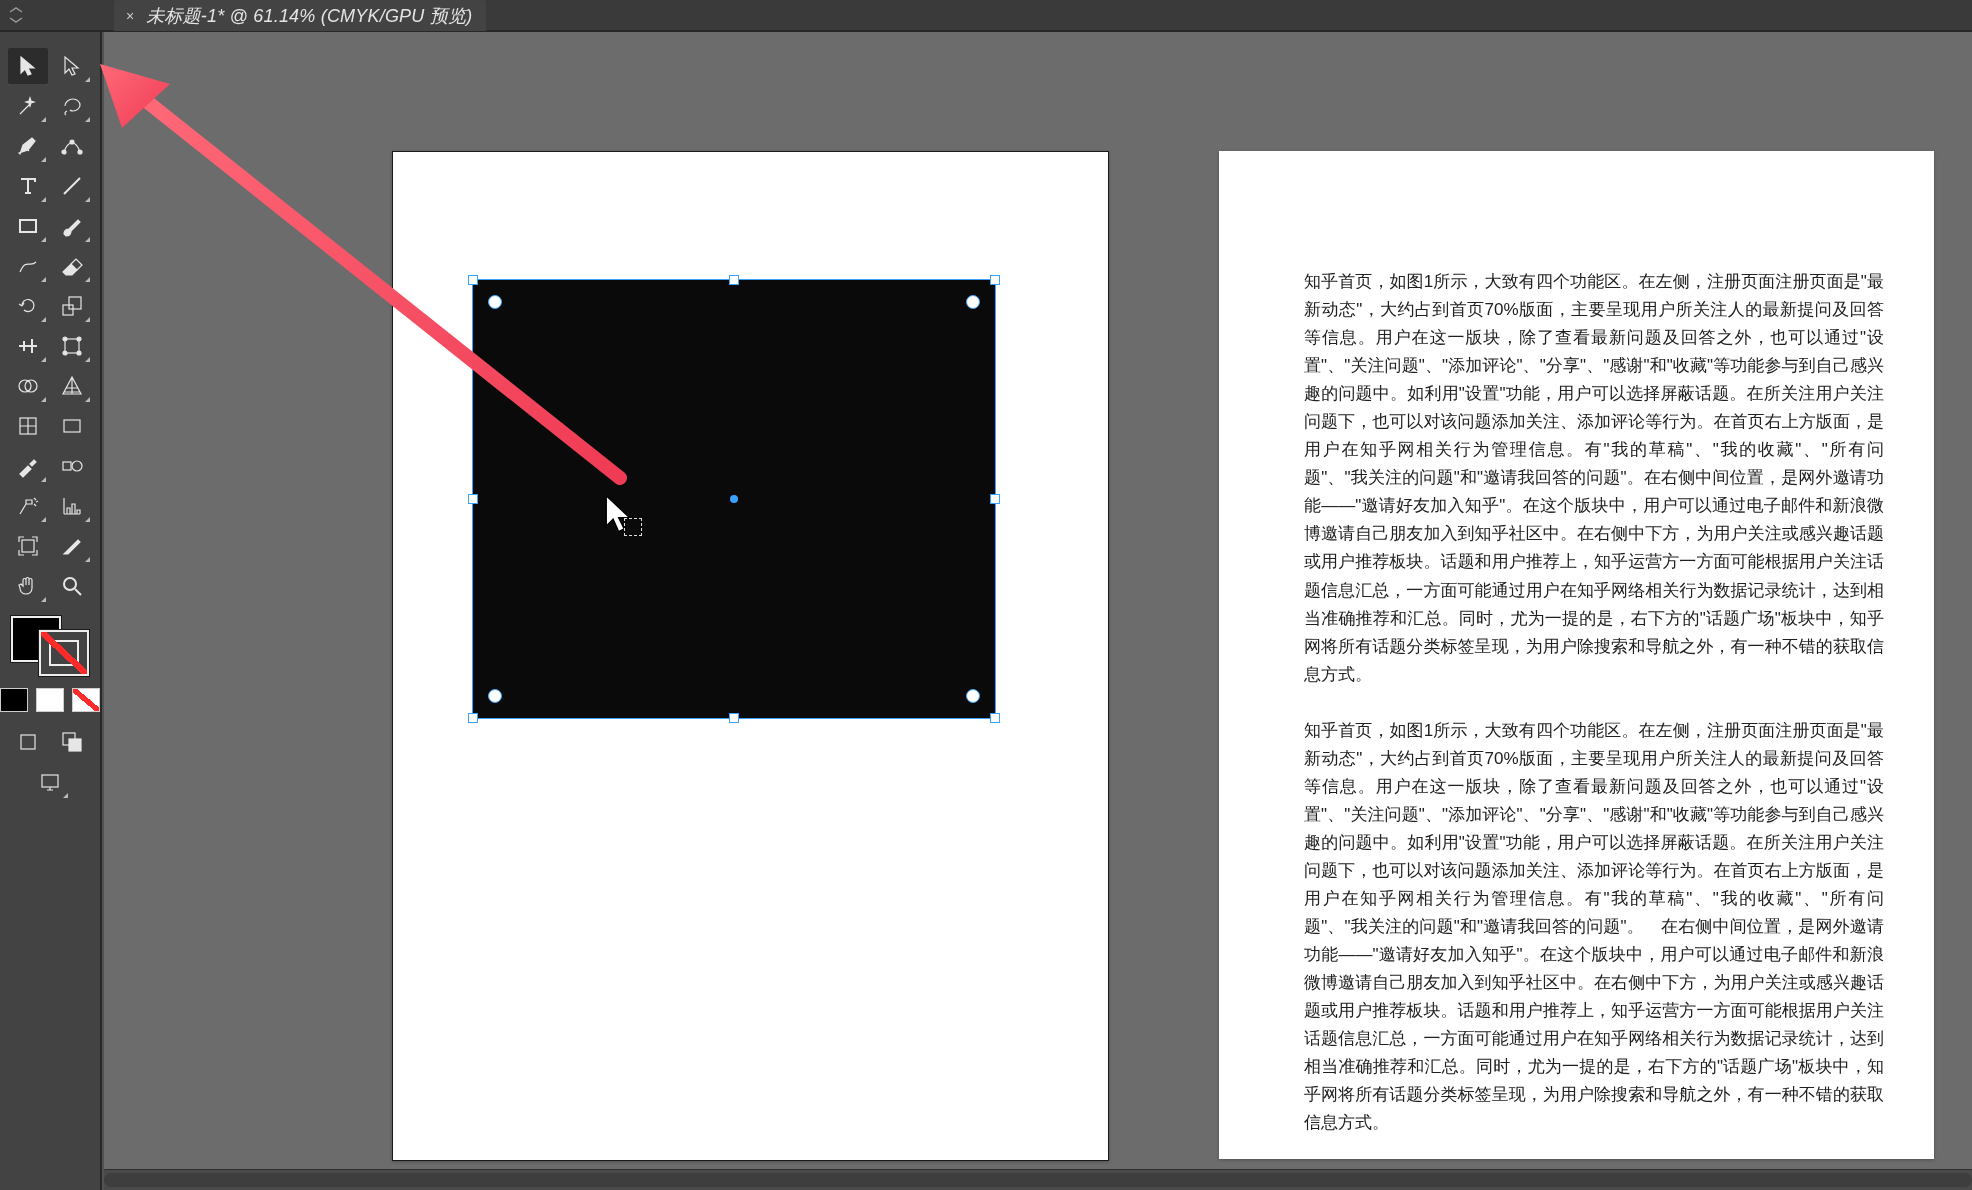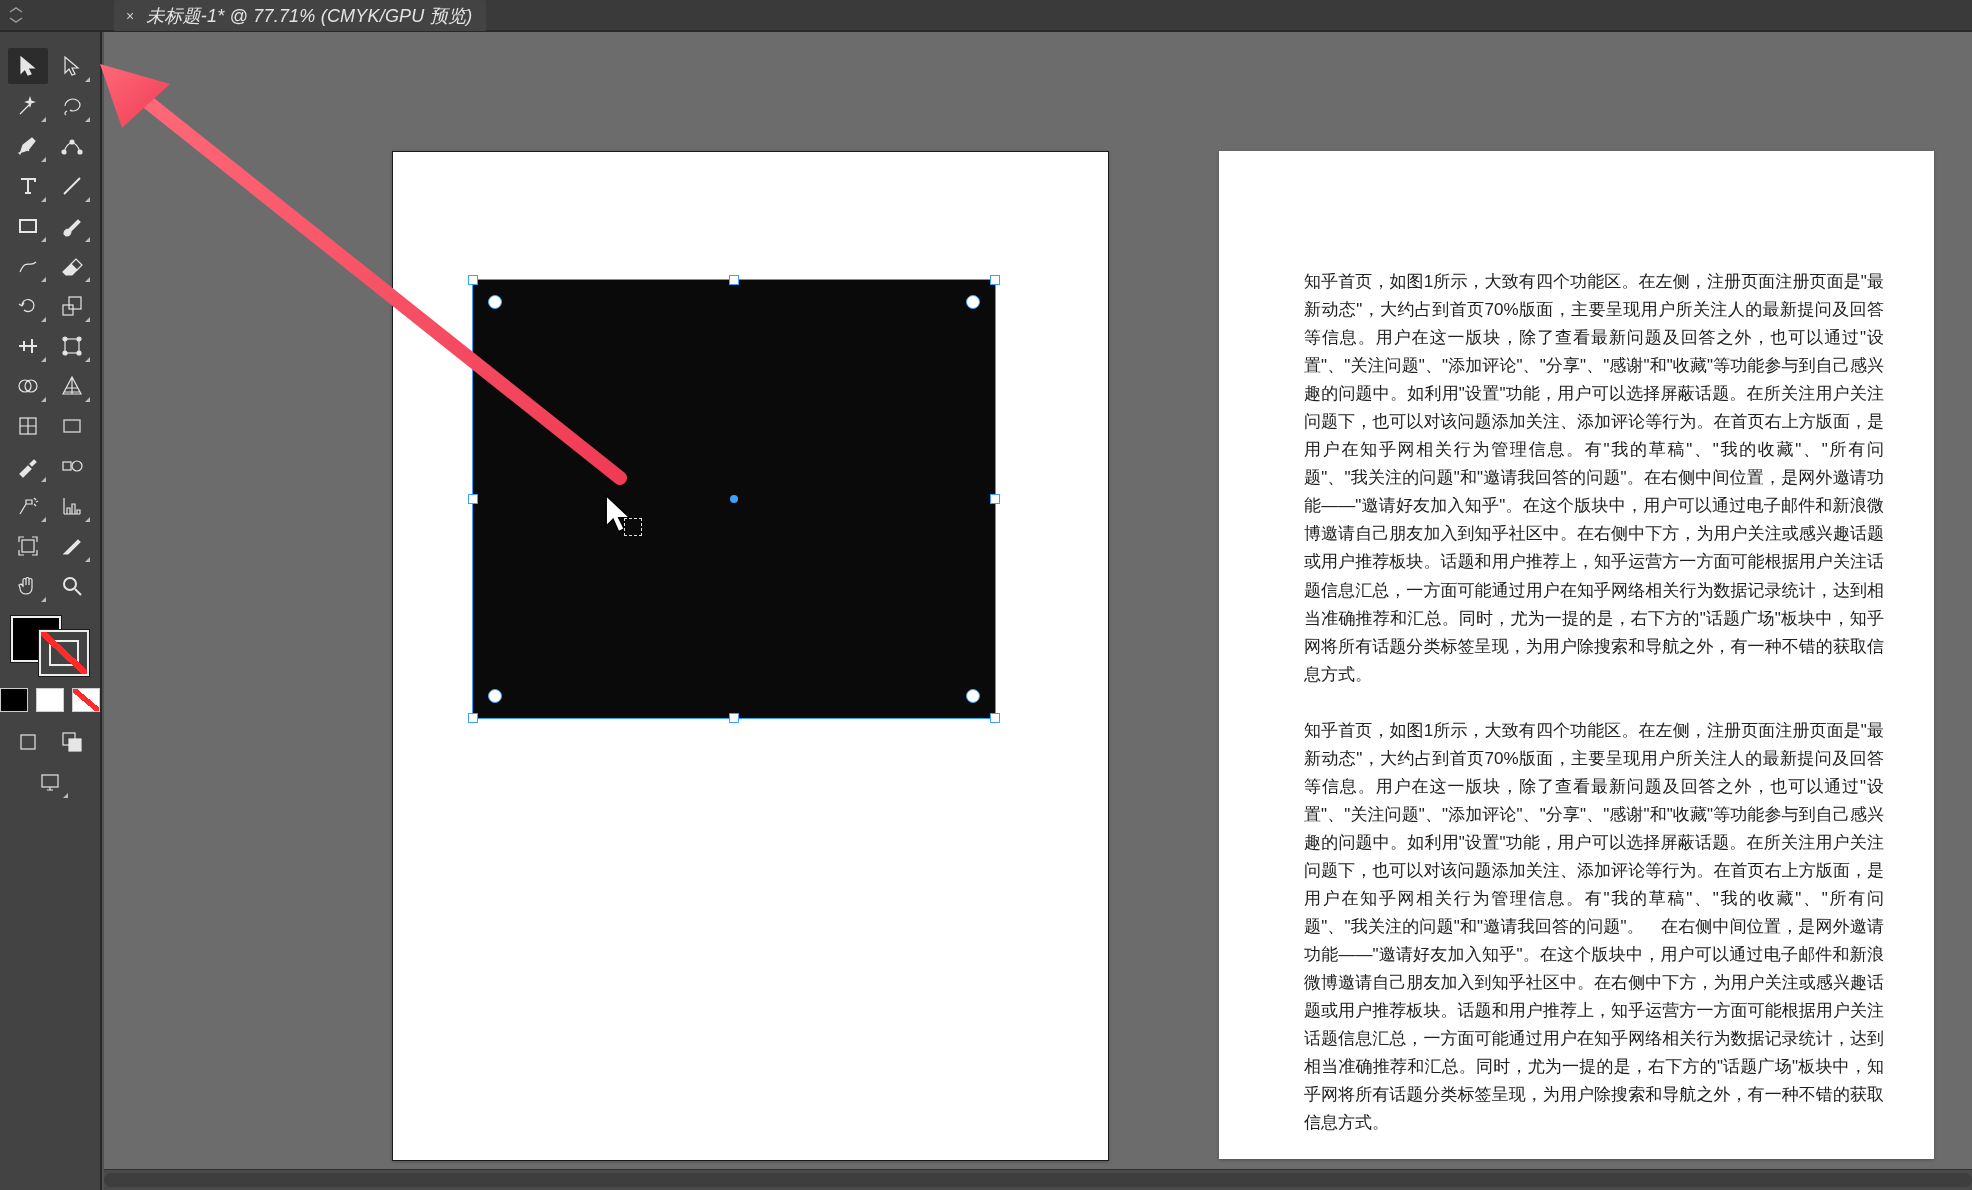--- a/index.html
+++ b/index.html
@@ -281,21 +281,21 @@
 <body>
 
 <div class="tabbar">
   <span class="ctl-icon">
     <svg viewBox="0 0 16 16">
         <path d="M2 5l6-4 6 4M2 11l6 4 6-4" fill="none" stroke="#999" stroke-width="1.5"></path>
       </svg>
   </span>
   <span class="tab">
     <span class="close">×</span>
-    <span class="tab-title">未标题-1* @ 77.71% (CMYK/GPU 预览)</span>
+    <span class="tab-title">未标题-1* @ 61.14% (CMYK/GPU 预览)</span>
   </span>
 </div>
 
 <div class="toolbar">
 
   <div class="tool-row">
     <div class="tool-btn selected">
       <svg viewBox="0 0 24 24">
           <path d="M5 3l0 16 4-4 3 6 3-1-3-6 6 0z"></path>
         </svg>

